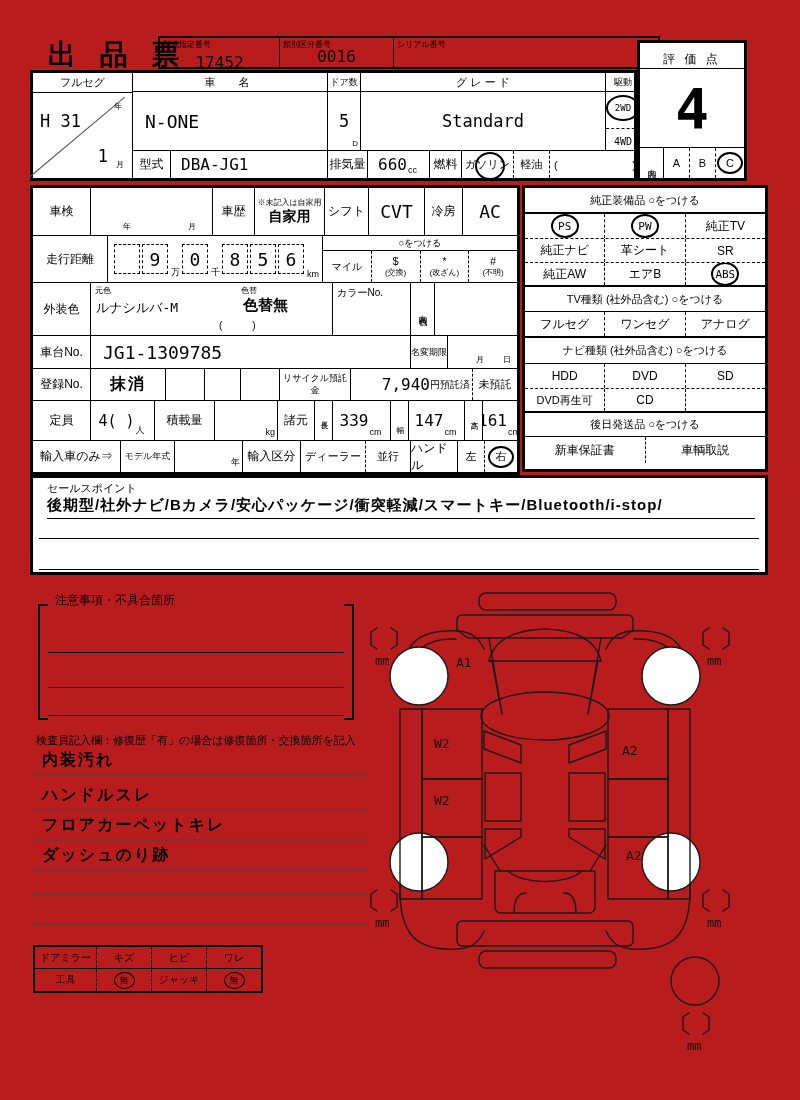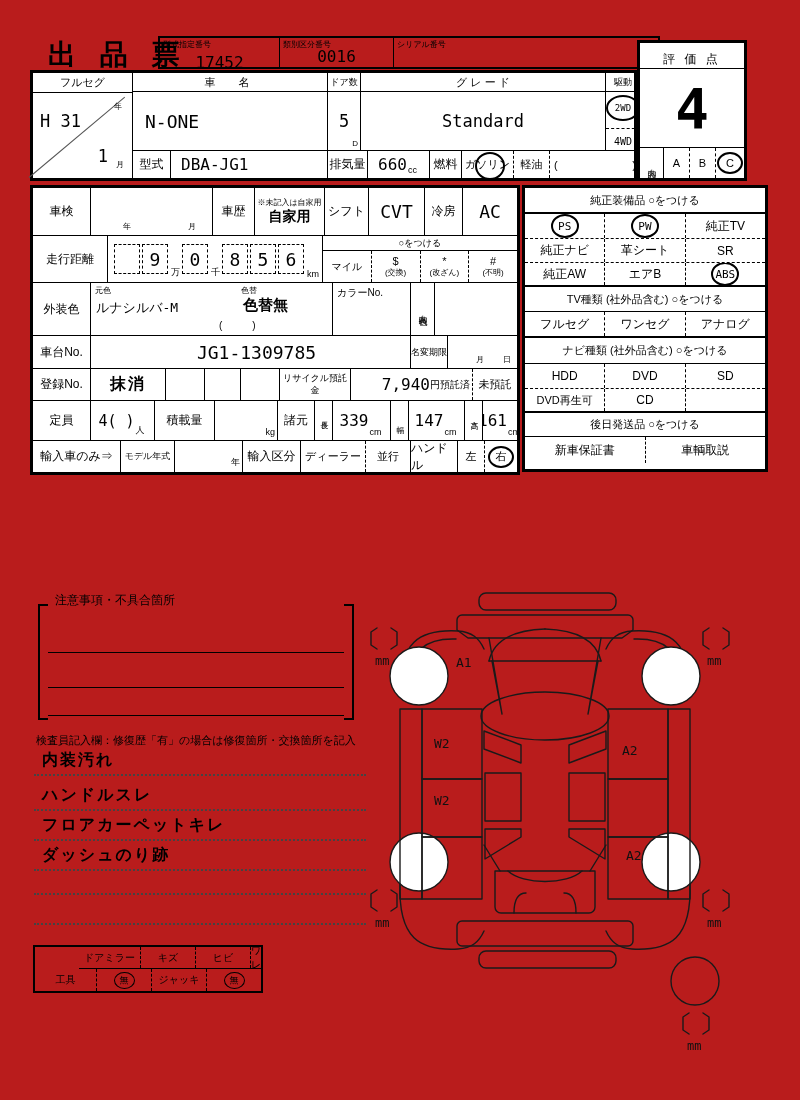--- a/index.html
+++ b/index.html
@@ -209,21 +209,21 @@
       </div>
       <div class="c" style="flex:0 0 78px;align-items:flex-start;justify-content:flex-start;padding:3px 0 0 4px;font-size:10px;">カラーNo.</div>
       <div class="c" style="flex:0 0 24px;">
           <span class="vert">内装色</span>
         </div>
       <div class="c last" style="flex:1;"></div>
     </div>
 
     <div class="row" style="height:33px;">
       <div class="c lab" style="flex:0 0 58px;">車台No.</div>
-      <div class="c" style="flex:0 0 320px;justify-content:center;padding-left:12px;">
+      <div class="c" style="flex:0 0 320px;justify-content:flex-start;padding-left:12px;">
         <span class="mono" style="font-size:18px;">JG1-1309785</span>
       </div>
       <div class="c" style="flex:0 0 37px;font-size:9px;line-height:1.2;">名変期限</div>
       <div class="c last" style="flex:1;">
         <span class="abs small" style="left:28px;bottom:3px;">月</span>
         <span class="abs small" style="right:6px;bottom:3px;">日</span>
       </div>
     </div>
 
     <div class="row" style="height:32px;">
@@ -331,38 +331,44 @@
       <div class="c" style="flex:1;border-right-style:dashed;font-size:12px;">CD</div>
       <div class="c last" style="flex:1;"></div>
     </div>
     <div class="row" style="height:24px;align-items:center;justify-content:center;font-size:11px;">後日発送品 ○をつける</div>
     <div class="row last" style="height:26px;">
       <div class="c" style="flex:1;border-right-style:dashed;font-size:12px;">新車保証書</div>
       <div class="c last" style="flex:1;font-size:12px;">車輌取説</div>
     </div>
   </div>
 
+  <div class="tbl" style="left:30px;top:475px;width:738px;height:100px;">
+    <div class="abs" style="left:14px;top:3px;font-size:11px;">セールスポイント</div>
+    <div class="abs" style="left:14px;top:18px;width:708px;font-size:15px;font-weight:600;letter-spacing:1px;border-bottom:1.5px solid #000;padding-bottom:3px;">後期型/社外ナビ/Bカメラ/安心パッケージ/衝突軽減/スマートキー/Bluetooth/i-stop/</div>
+    <div class="uline" style="left:6px;top:60px;width:720px;"></div>
+    <div class="uline" style="left:6px;top:91px;width:720px;"></div>
+  </div>
 
   <div class="abs" style="left:55px;top:592px;font-size:12px;">注意事項・不具合箇所</div>
   <div class="abs" style="left:38px;top:604px;width:10px;height:116px;border-left:2px solid #000;border-top:2px solid #000;border-bottom:2px solid #000;"></div>
   <div class="abs" style="left:344px;top:604px;width:10px;height:116px;border-right:2px solid #000;border-top:2px solid #000;border-bottom:2px solid #000;"></div>
   <div class="uline" style="left:48px;top:652px;width:296px;"></div>
   <div class="uline" style="left:48px;top:687px;width:296px;"></div>
   <div class="uline" style="left:48px;top:715px;width:296px;"></div>
 
   <div class="abs" style="left:36px;top:733px;font-size:11px;">検査員記入欄：修復歴「有」の場合は修復箇所・交換箇所を記入</div>
   <div class="insp-item" style="left:34px;top:750px;">内装汚れ</div>
   <div class="insp-item" style="left:34px;top:785px;">ハンドルスレ</div>
   <div class="insp-item" style="left:34px;top:815px;">フロアカーペットキレ</div>
   <div class="insp-item" style="left:34px;top:845px;">ダッシュのり跡</div>
   <div class="dotline" style="left:34px;top:893px;width:332px;"></div>
   <div class="dotline" style="left:34px;top:923px;width:332px;"></div>
 
   <div class="abs" style="left:33px;top:945px;width:230px;height:48px;border:2px solid #000;display:flex;flex-direction:column;">
-    <div class="row" style="height:22px;border-bottom:1.5px solid #000;margin-left:44px;">
+    <div class="row" style="height:22px;border-bottom:1.5px solid #000;">
       <div class="c" style="flex:0 0 62px;border-right-style:dashed;font-size:10px;">ドアミラー</div>
       <div class="c" style="flex:0 0 55px;border-right-style:dashed;font-size:10px;">キズ</div>
       <div class="c" style="flex:0 0 55px;border-right-style:dashed;font-size:10px;">ヒビ</div>
       <div class="c last" style="flex:1;font-size:10px;">ワレ</div>
     </div>
     <div class="row last" style="height:22px;">
       <div class="c" style="flex:0 0 62px;border-right-style:dashed;font-size:10px;">工具</div>
       <div class="c" style="flex:0 0 55px;border-right-style:dashed;">
         <span class="circ" style="min-width:15px;height:15px;font-size:9px;border-width:1.5px;">無</span>
       </div>

